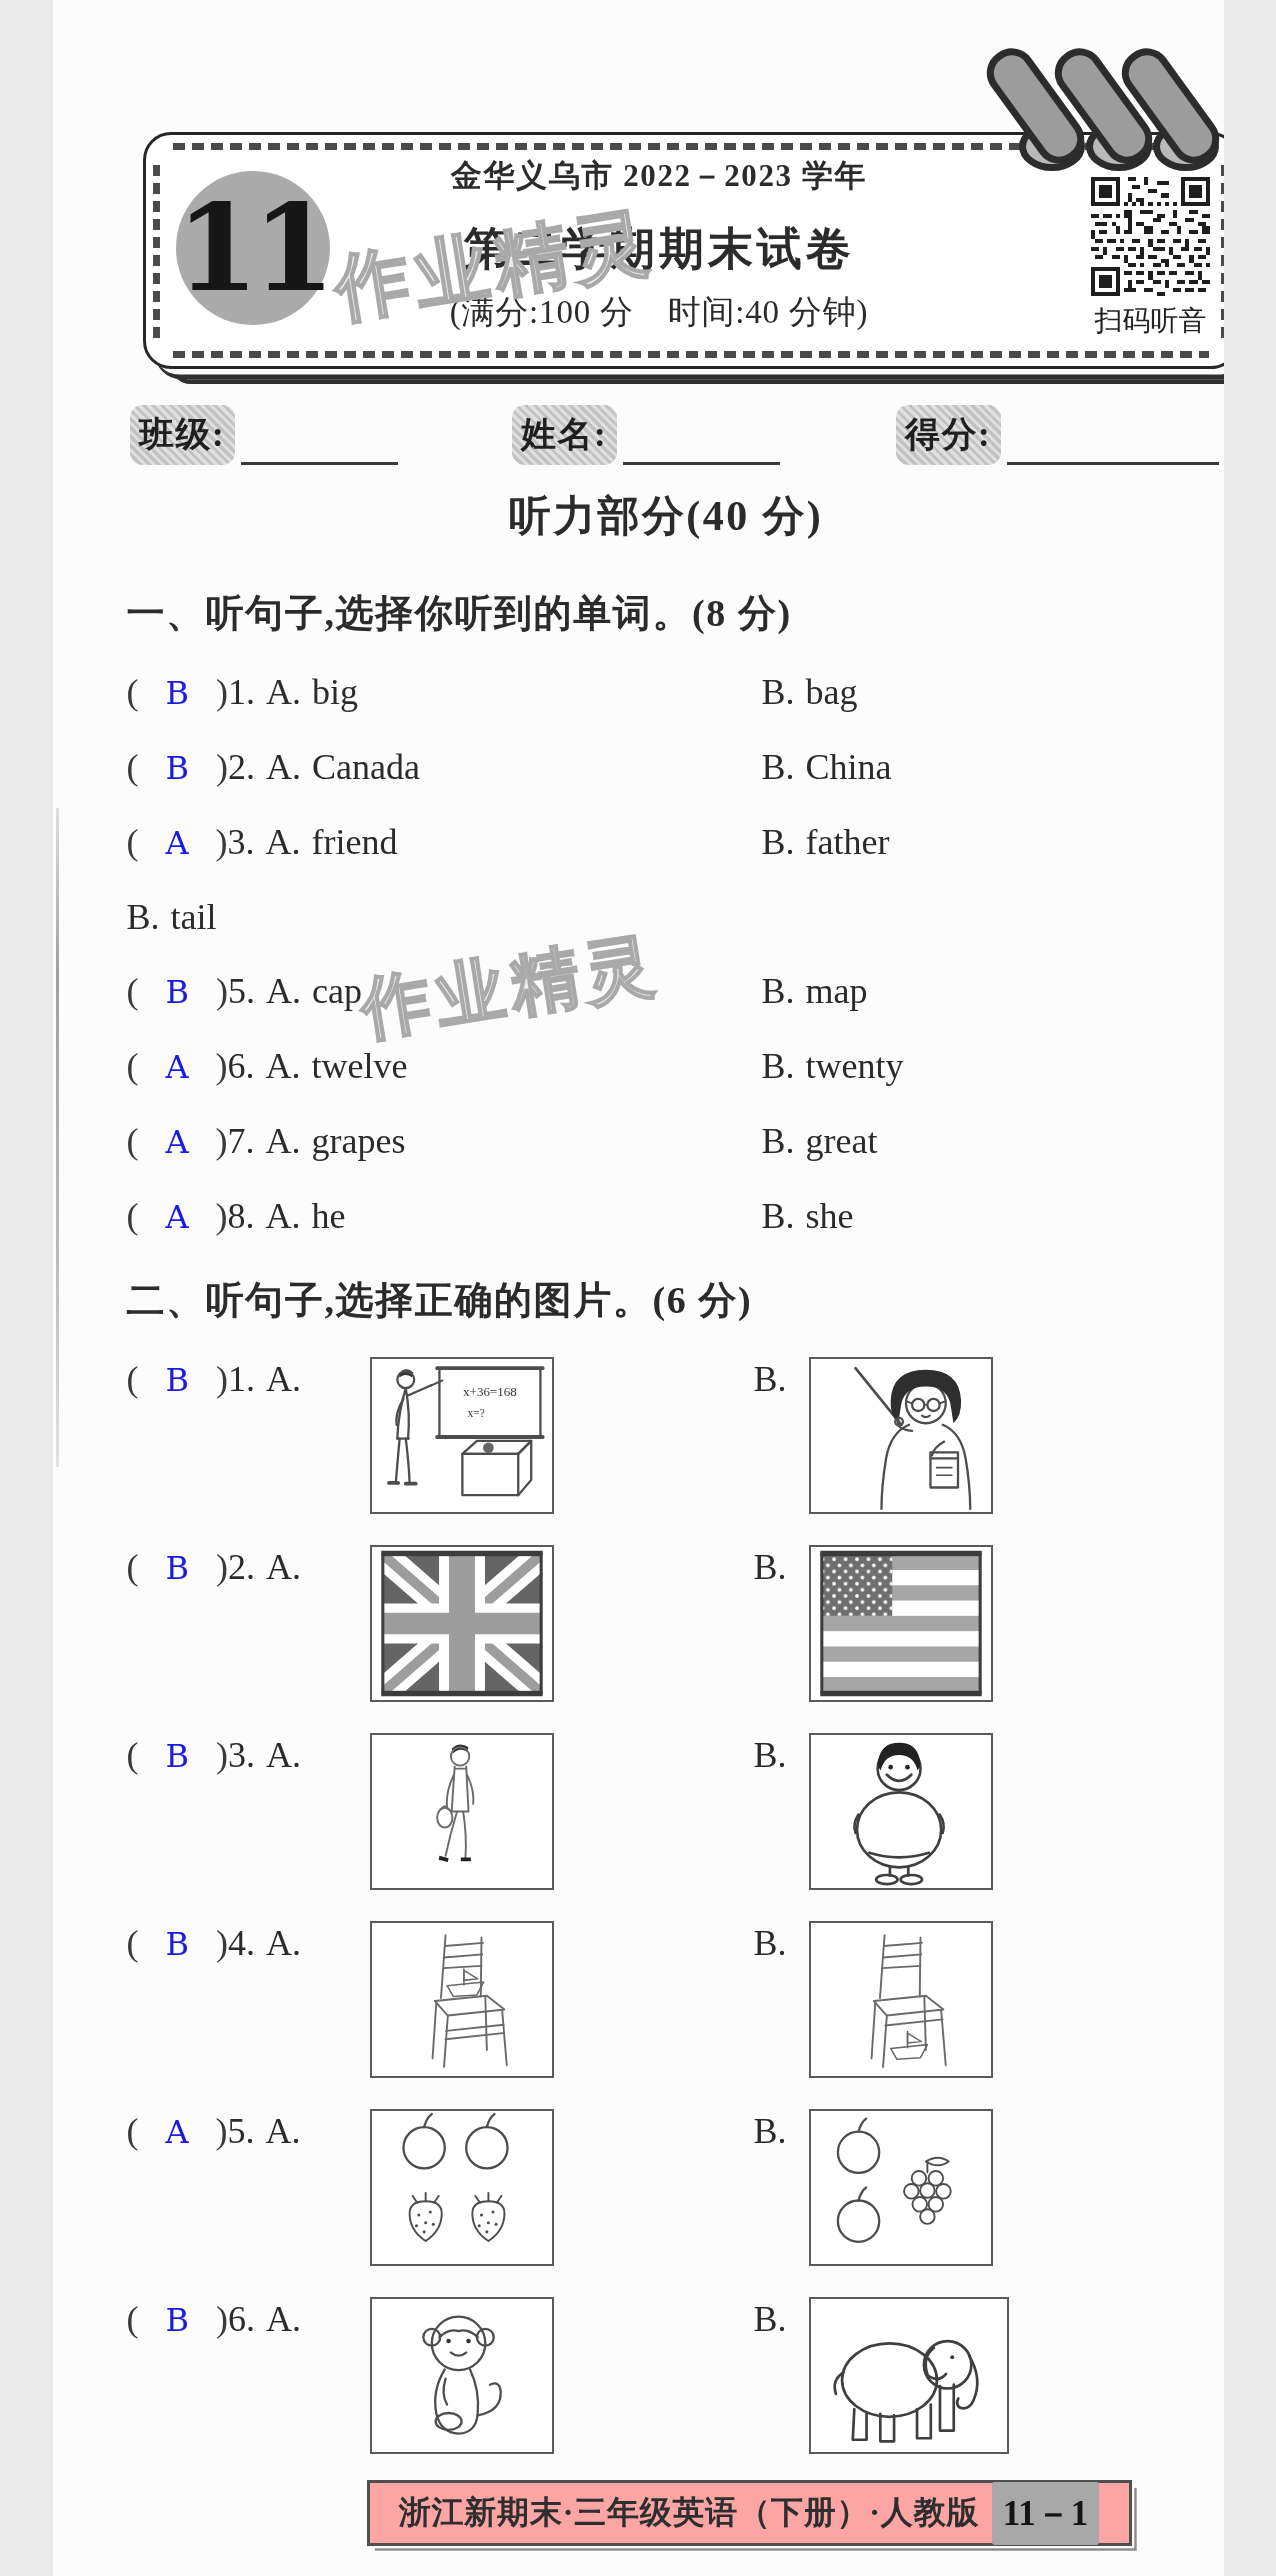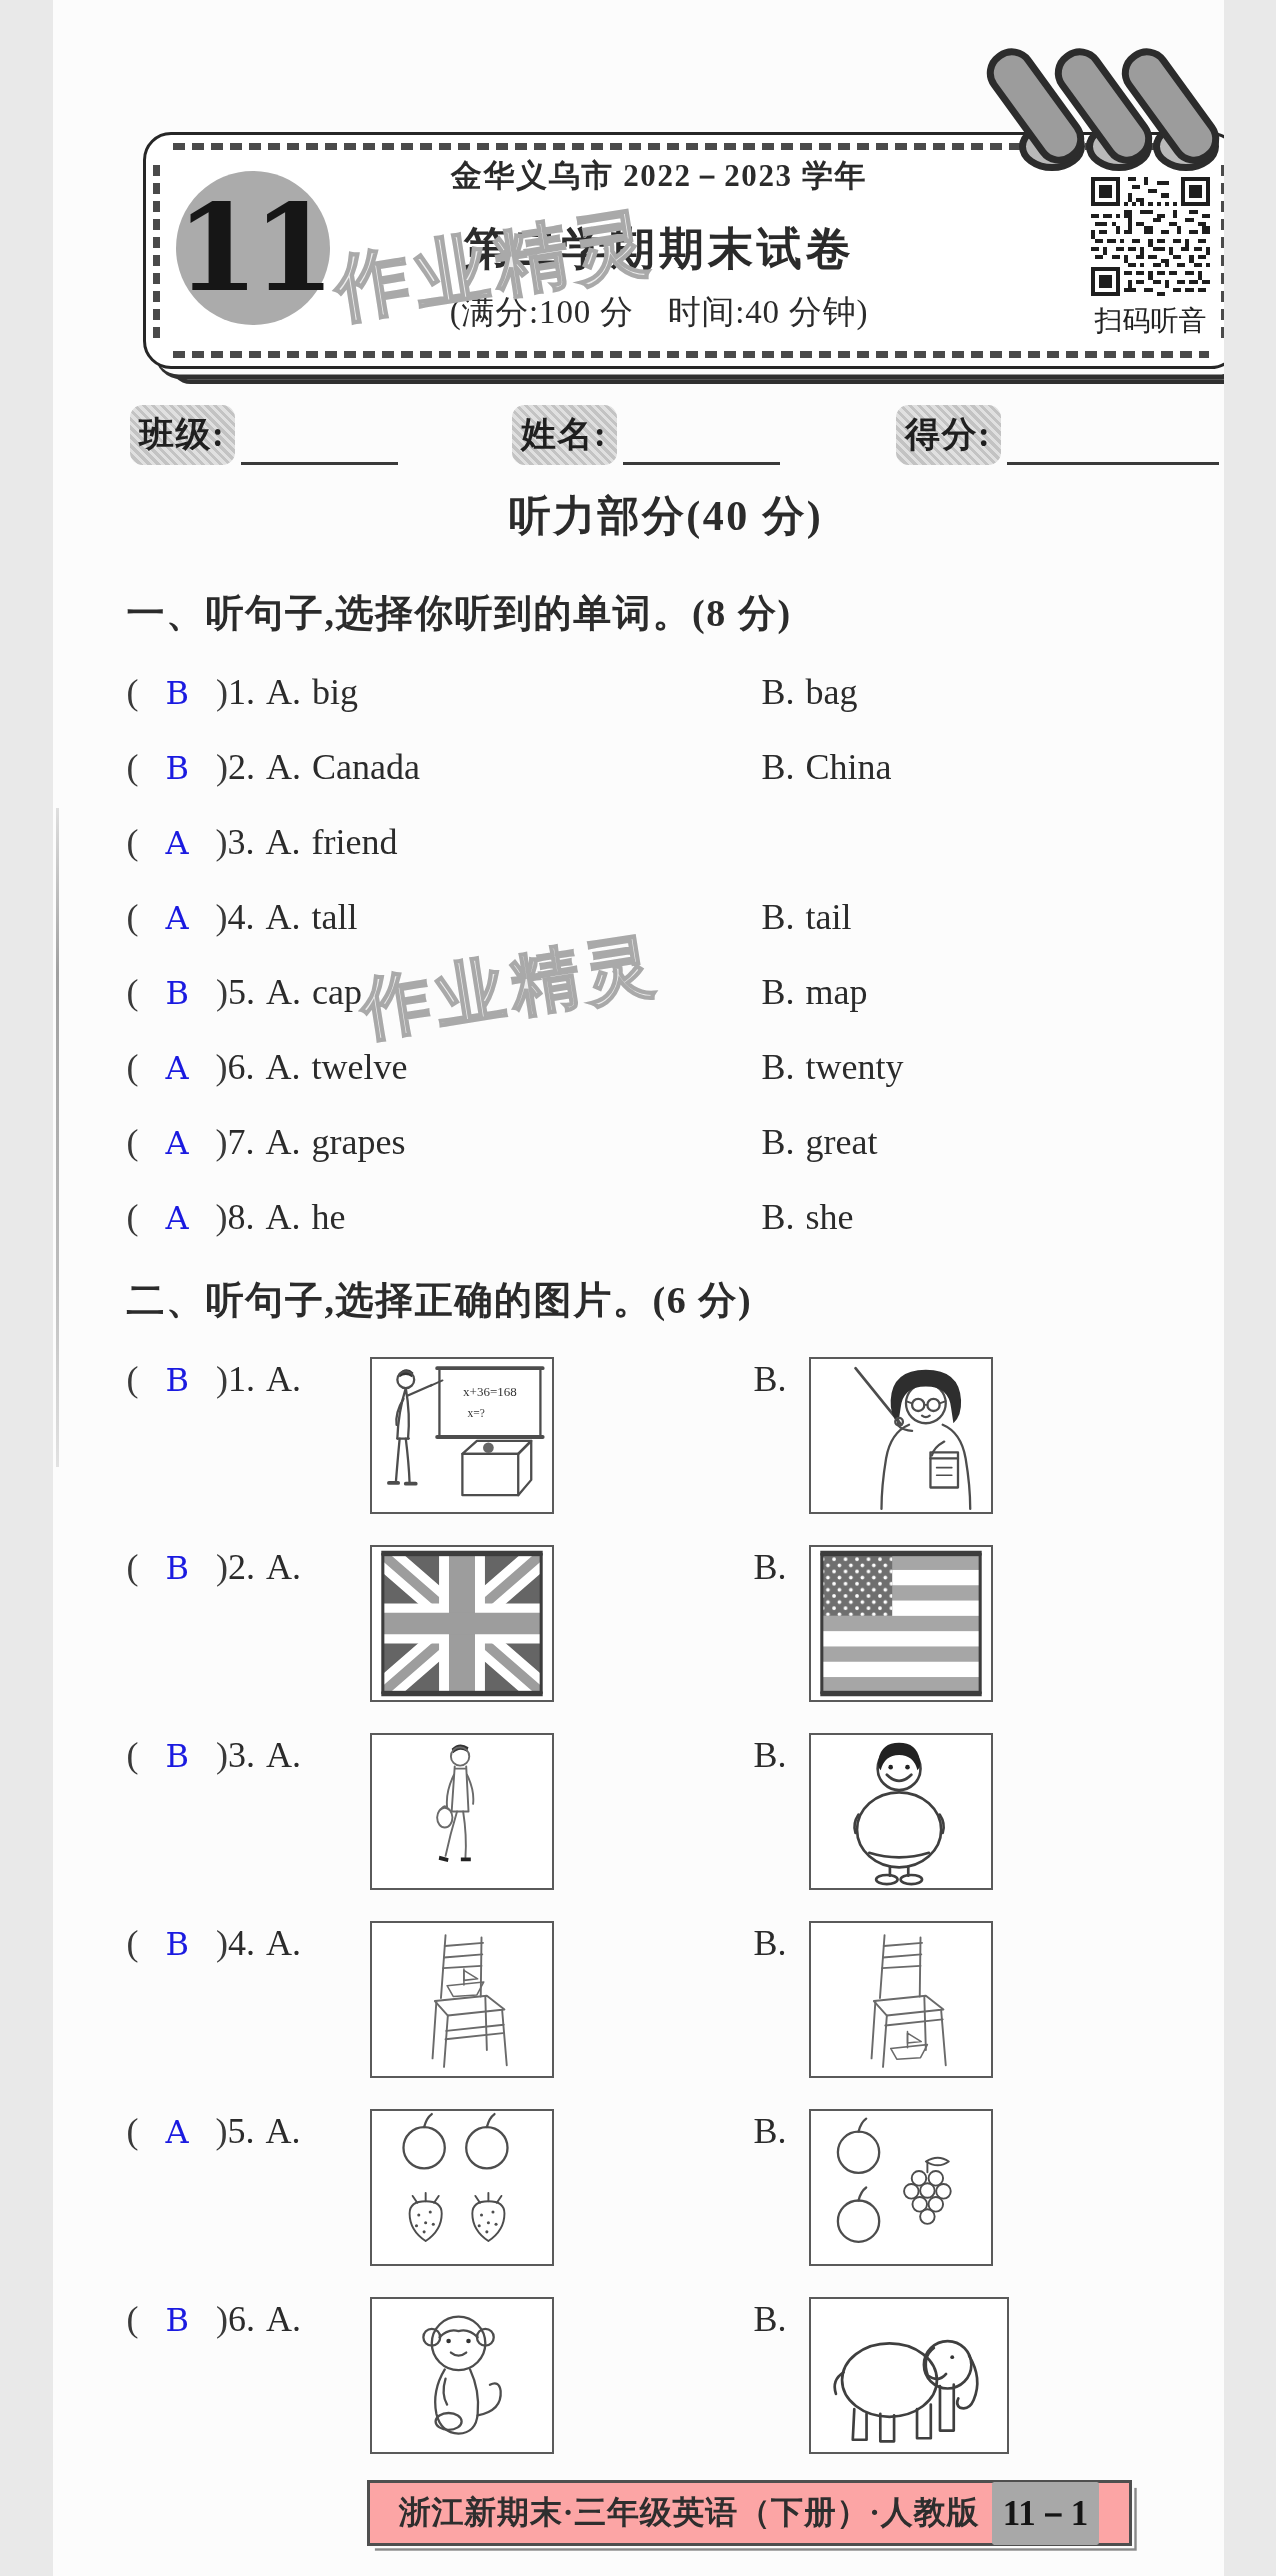--- a/index.html
+++ b/index.html
@@ -150,23 +150,23 @@
     <div class="qrow">
       <div class="colA"><span class="par">(</span><span class="ans">B</span><span class="par">)</span><span class="qno">1.</span><span class="optp">A.</span><span>big</span></div>
       <div class="colB"><span class="optp">B.</span><span>bag</span></div>
     </div>
     <div class="qrow">
       <div class="colA"><span class="par">(</span><span class="ans">B</span><span class="par">)</span><span class="qno">2.</span><span class="optp">A.</span><span>Canada</span></div>
       <div class="colB"><span class="optp">B.</span><span>China</span></div>
     </div>
     <div class="qrow">
       <div class="colA"><span class="par">(</span><span class="ans">A</span><span class="par">)</span><span class="qno">3.</span><span class="optp">A.</span><span>friend</span></div>
-    </div>
-    <div class="qrow">
-      <div class="colA"><span class="par">(</span><span class="ans">A</span><span class="par">)</span><span class="qno">4.</span><span class="optp">A.</span><span>tall</span></div>
+      <div class="colB"><span class="optp">B.</span><span>father</span></div>
+    </div>
+    <div class="qrow">
       <div class="colB"><span class="optp">B.</span><span>tail</span></div>
     </div>
     <div class="qrow">
       <div class="colA"><span class="par">(</span><span class="ans">B</span><span class="par">)</span><span class="qno">5.</span><span class="optp">A.</span><span>cap</span></div>
       <div class="colB"><span class="optp">B.</span><span>map</span></div>
     </div>
     <div class="qrow">
       <div class="colA"><span class="par">(</span><span class="ans">A</span><span class="par">)</span><span class="qno">6.</span><span class="optp">A.</span><span>twelve</span></div>
       <div class="colB"><span class="optp">B.</span><span>twenty</span></div>
     </div>

